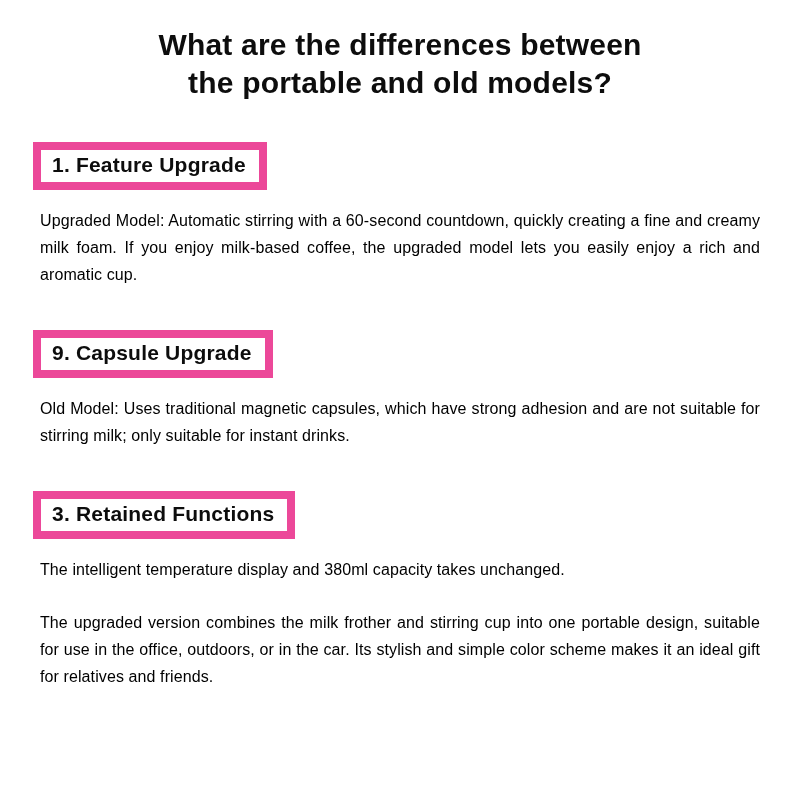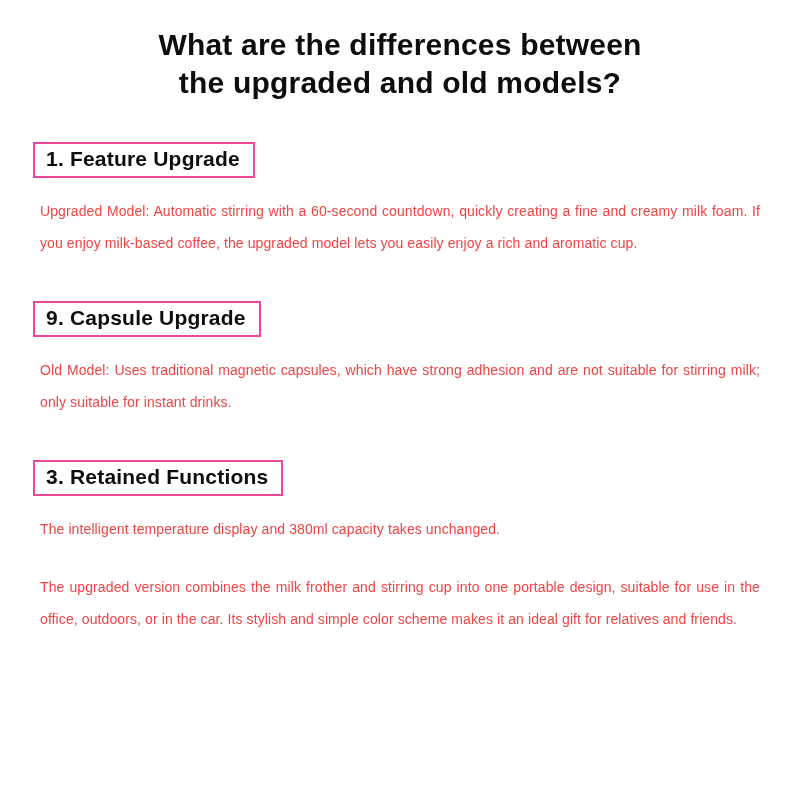--- a/index.html
+++ b/index.html
@@ -22,48 +22,48 @@
     font-size: 30px;
     line-height: 38px;
     letter-spacing: 0.2px;
     color: #0d0d0d;
     margin-bottom: 24px;
   }
   .title span { display: block; }
   .section { margin-top: 6px; }
   .heading-box {
     display: inline-block;
-    border: 2px solid #ec4899;
+    border: 8px solid #ec4899;
     padding: 3px 13px 5px 11px;
     margin: 16px 0 17px -7px;
     background: #ffffff;
   }
   .heading-box h2 {
     font-size: 21px;
     font-weight: bold;
     color: #0d0d0d;
     letter-spacing: 0.2px;
   }
   .para {
-    font-size: 14px;
-    line-height: 32px;
+    font-size: 16px;
+    line-height: 27px;
     text-align: justify;
-    color: #ef4444;
+    color: #000000;
     margin-bottom: 26px;
     letter-spacing: 0.1px;
   }
 </style>
 </head>
 <body>
 
 <div class="page">
 
   <h1 class="title">
     <span>What are the differences between</span>
-    <span>the upgraded and old models?</span>
+    <span>the portable and old models?</span>
   </h1>
 
   <div class="section">
     <div class="heading-box">
       <h2>1. Feature Upgrade</h2>
     </div>
     <p class="para">Upgraded Model: Automatic stirring with a 60-second countdown, quickly creating a fine and creamy milk foam. If you enjoy milk-based coffee, the upgraded model lets you easily enjoy a rich and aromatic cup.</p>
   </div>
 
   <div class="section">

